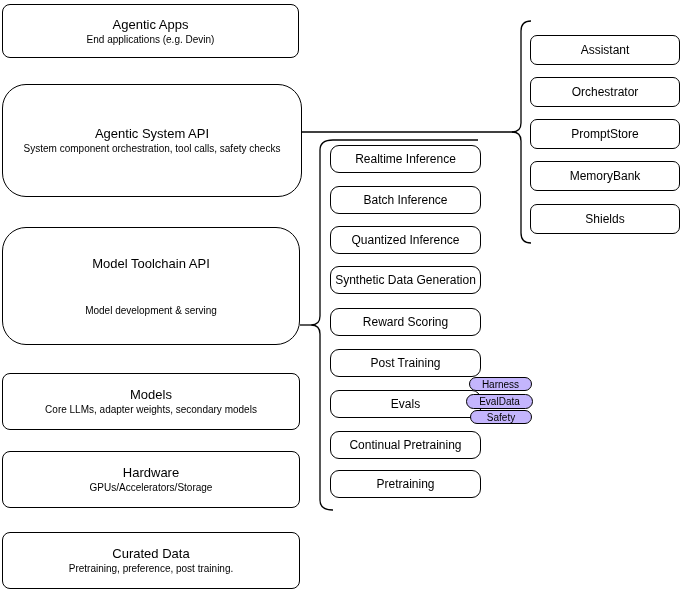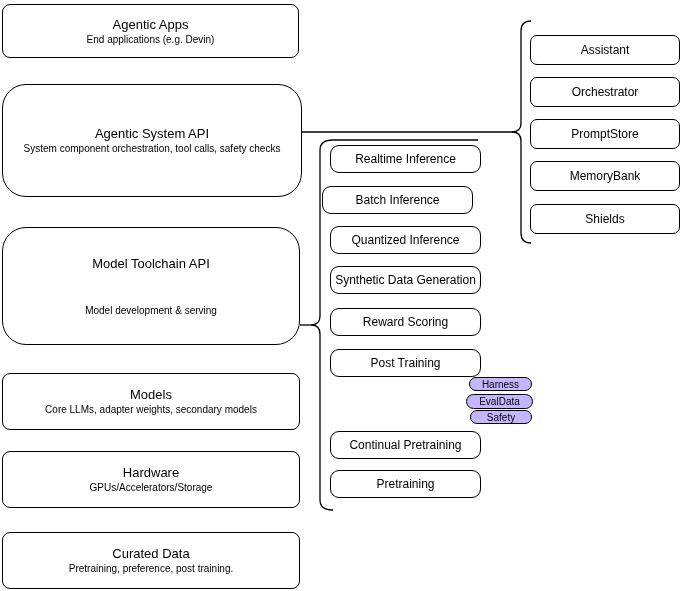--- a/index.html
+++ b/index.html
@@ -116,25 +116,26 @@
     <div class="title">Hardware</div>
     <div class="subtitle">GPUs/Accelerators/Storage</div>
   </div>
 
   <div class="stackbox r8" style="left:2px; top:532px; width:298px; height:57px;">
     <div class="title">Curated Data</div>
     <div class="subtitle">Pretraining, preference, post training.</div>
   </div>
 
   <div class="item" style="left:330px; top:145px; width:151px; height:28px;">Realtime Inference</div>
-  <div class="item" style="left:322px; top:186px; width:151px; height:28px;">Batch Inference</div>
+  <div class="item" style="left:330px; top:186px; width:151px; height:28px;">Batch Inference</div>
   <div class="item" style="left:330px; top:226px; width:151px; height:28px;">Quantized Inference</div>
   <div class="item" style="left:330px; top:266px; width:151px; height:28px;">Synthetic Data Generation</div>
   <div class="item" style="left:330px; top:308px; width:151px; height:28px;">Reward Scoring</div>
   <div class="item" style="left:330px; top:349px; width:151px; height:28px;">Post Training</div>
+  <div class="item" style="left:330px; top:390px; width:151px; height:28px;">Evals</div>
   <div class="item" style="left:330px; top:431px; width:151px; height:28px;">Continual Pretraining</div>
   <div class="item" style="left:330px; top:470px; width:151px; height:28px;text-align:center;">Pretraining</div>
 
   <div class="pill" style="left:469px; top:377px; width:63px; height:14px;">Harness</div>
   <div class="pill" style="left:466px; top:394px; width:67px; height:15px;">EvalData</div>
   <div class="pill" style="left:470px; top:410px; width:62px; height:14px;">Safety</div>
 
   <div class="item" style="left:530px; top:35px; width:150px; height:30px; border-radius:7px;">Assistant</div>
   <div class="item" style="left:530px; top:77px; width:150px; height:30px; border-radius:7px;">Orchestrator</div>
   <div class="item" style="left:530px; top:119px; width:150px; height:30px; border-radius:7px;">PromptStore</div>

